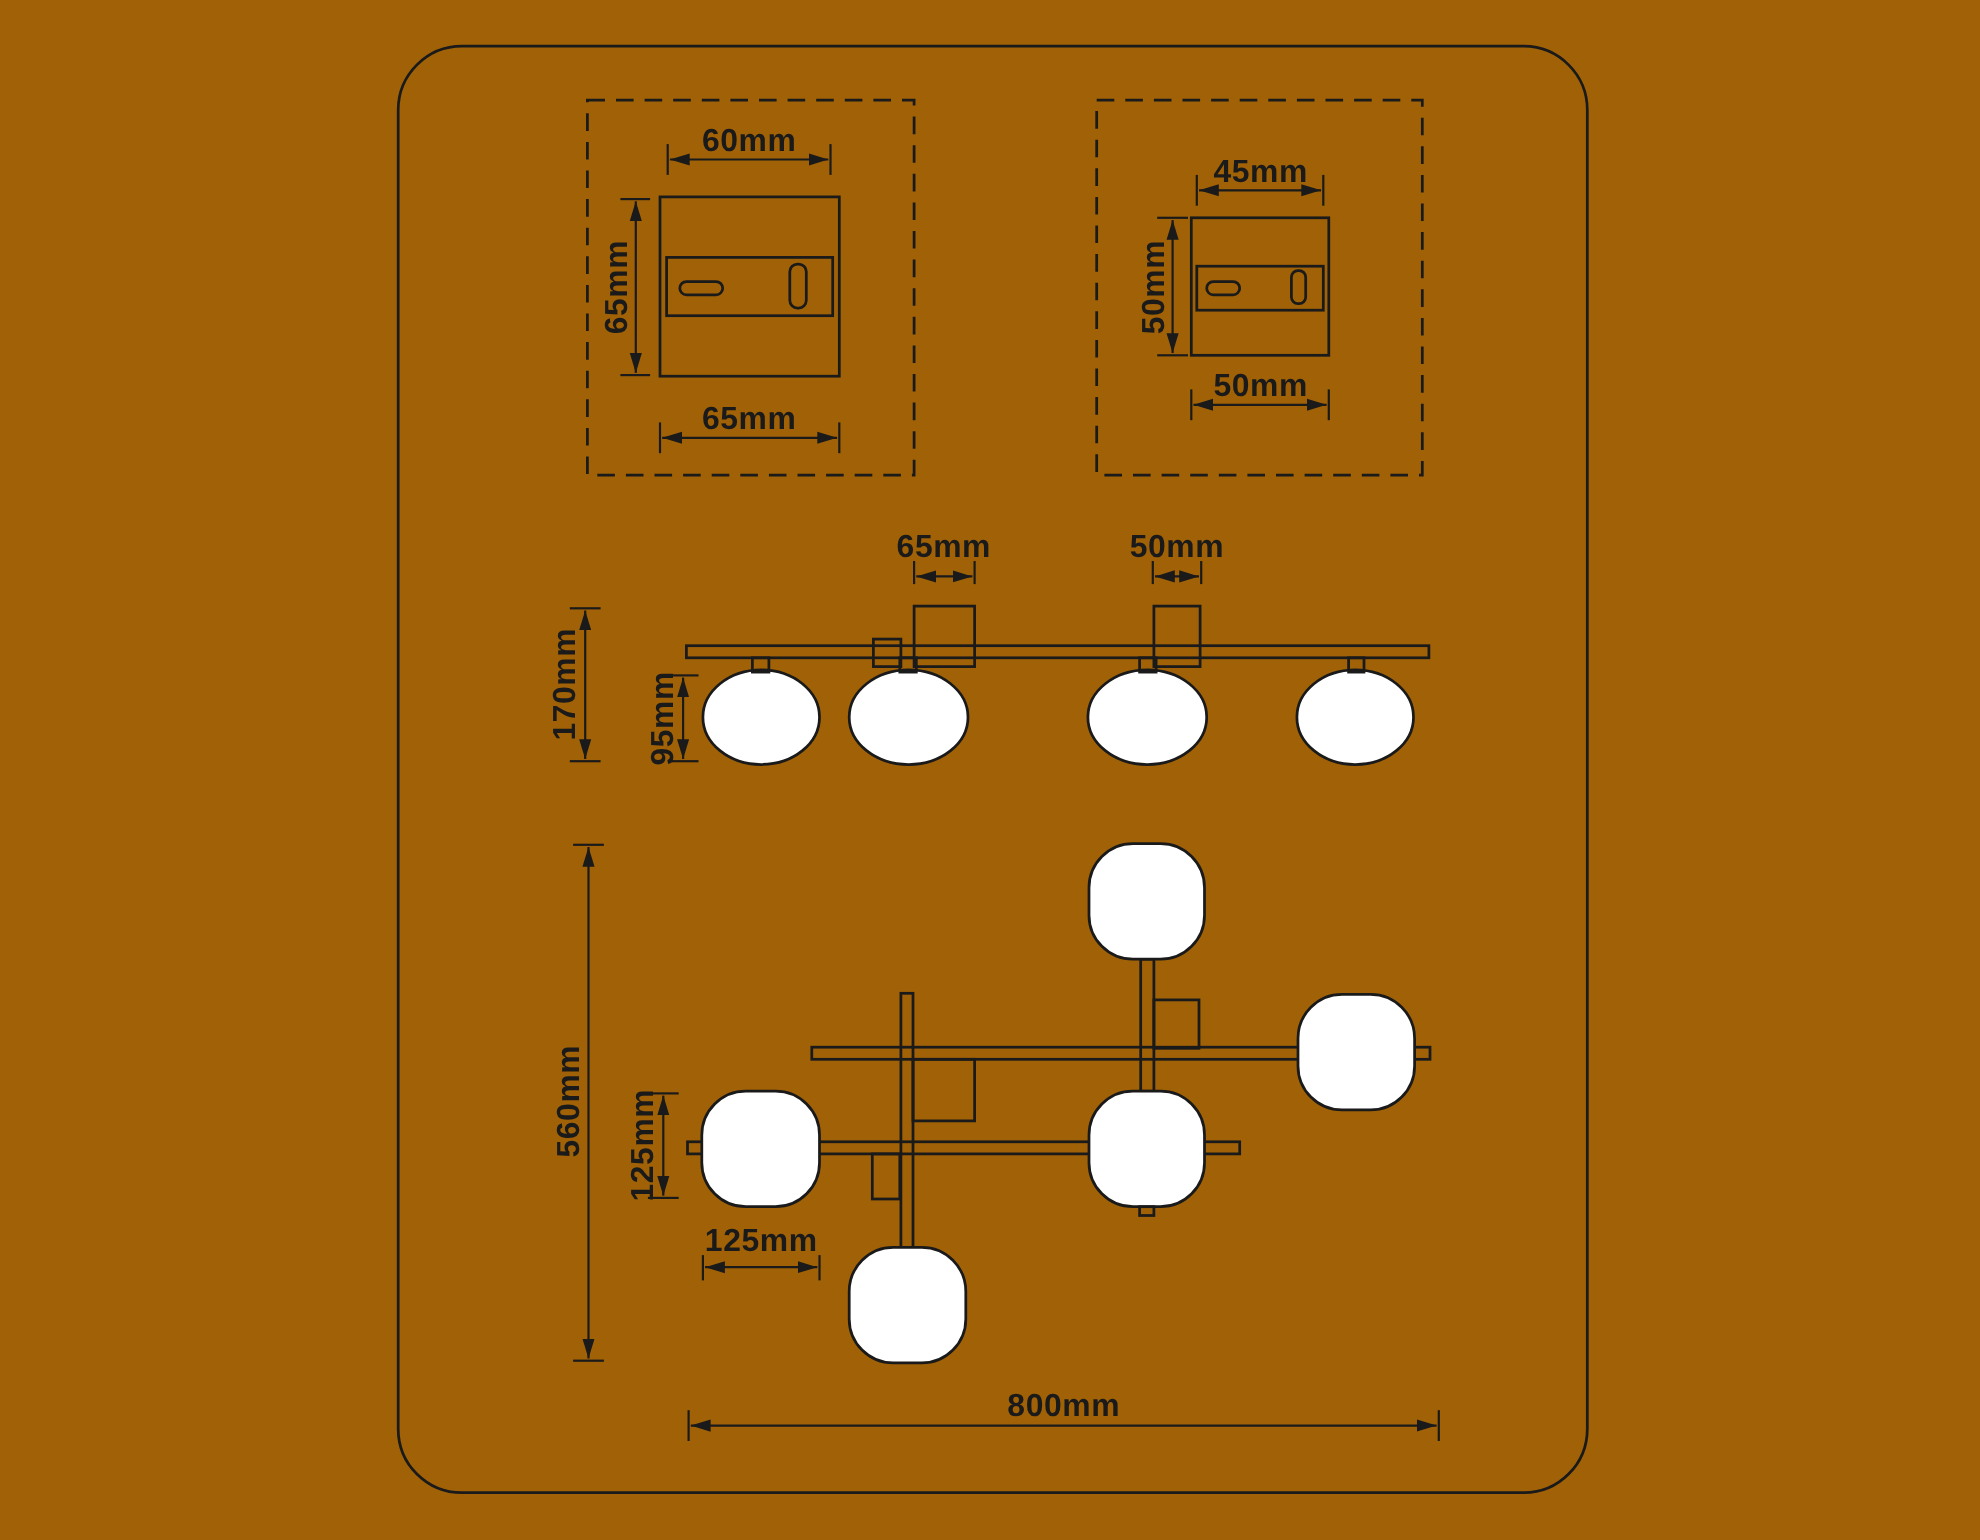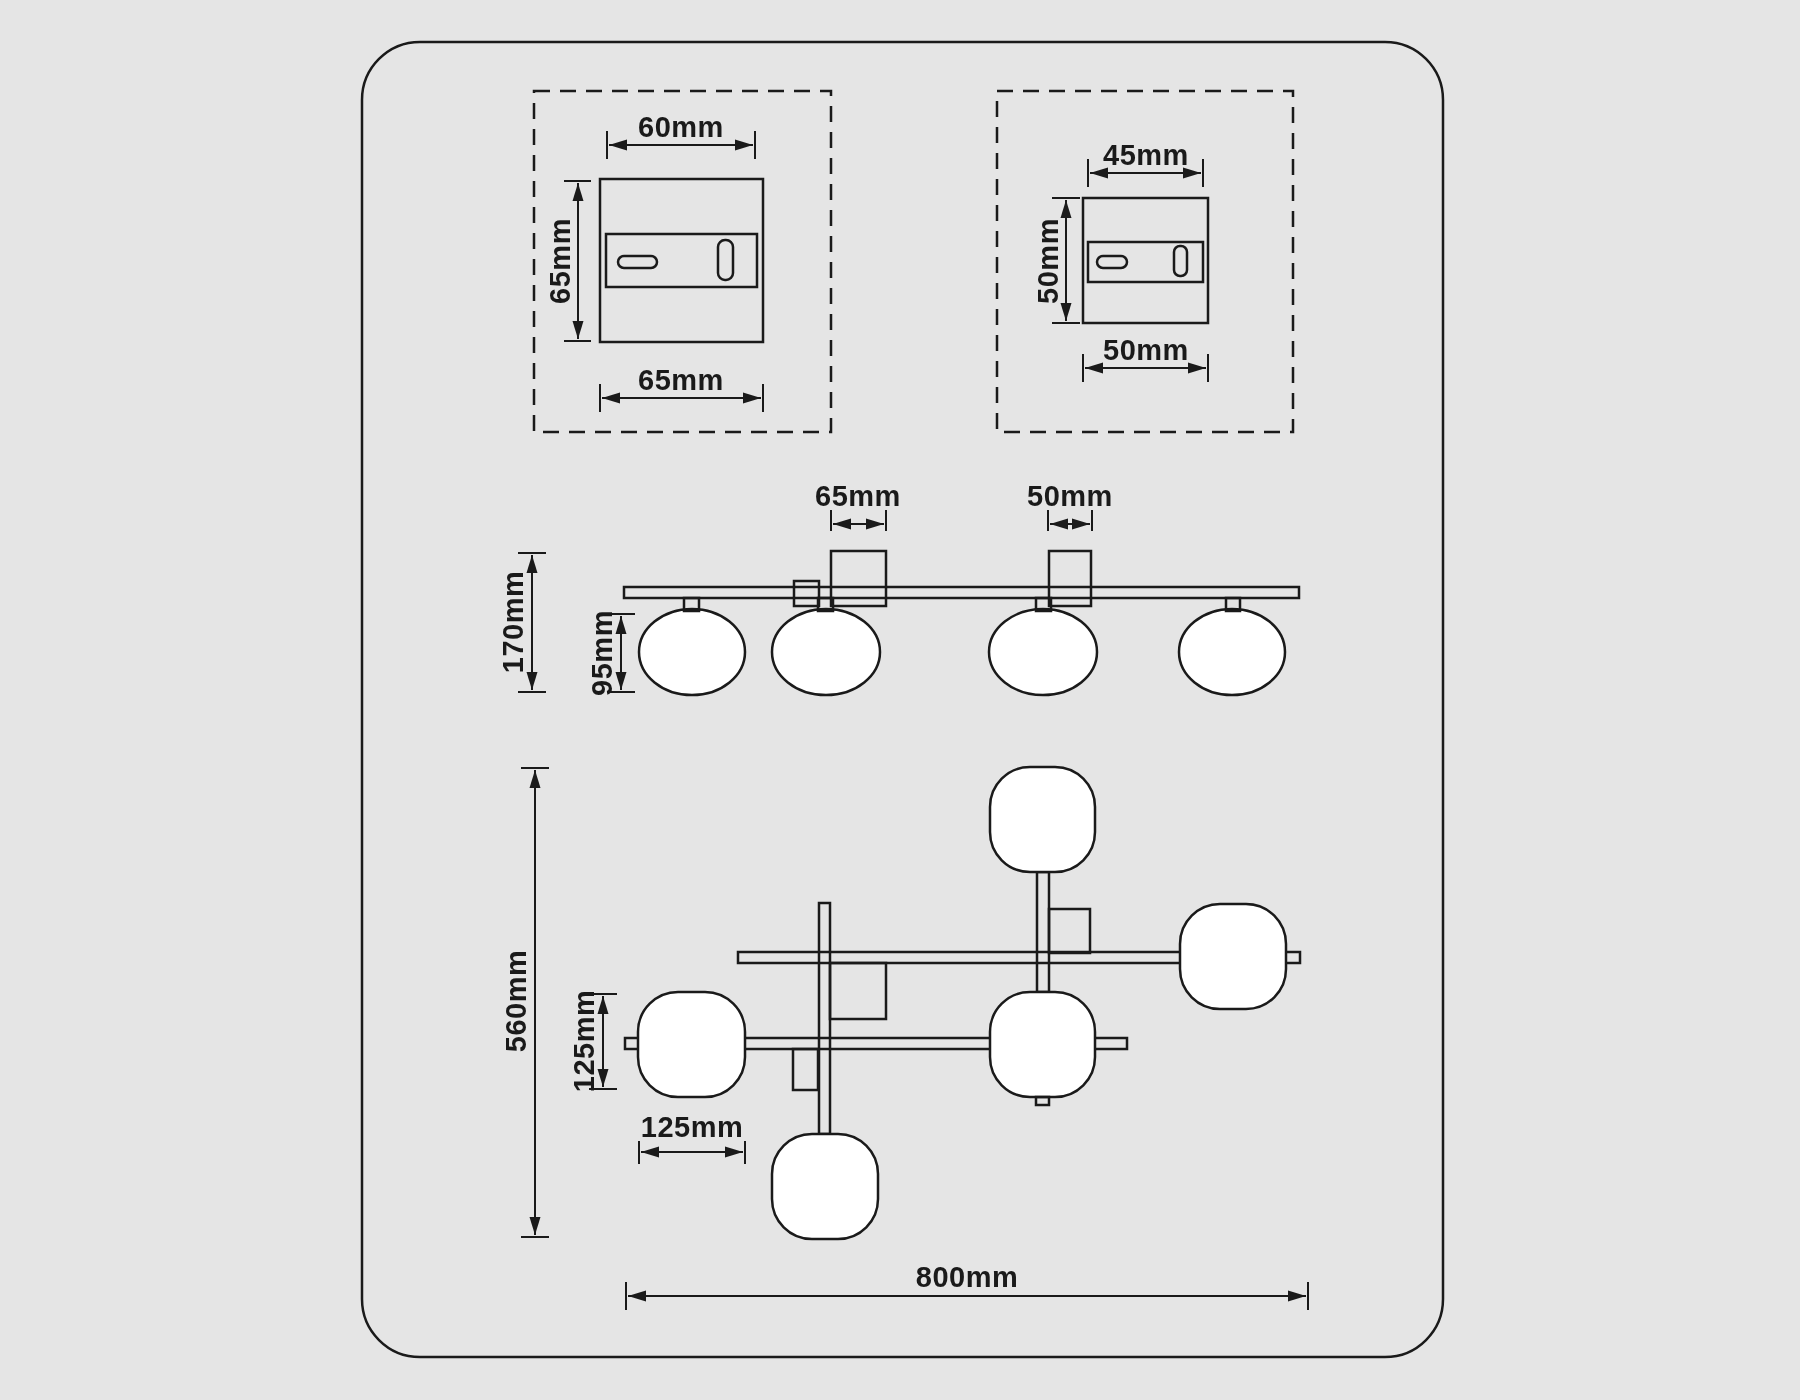--- a/index.html
+++ b/index.html
@@ -1,16 +1,16 @@
 <!DOCTYPE html>
 <html><head>
 <meta charset="utf-8">
 <style>
   html,body { margin:0; padding:0; background:#ffffff; }
-  #canvas { position:relative; width:1800px; height:1400px; background:#e5e5e5; overflow:hidden; }
+  #canvas { position:relative; width:1800px; height:1400px; background:#a16207; overflow:hidden; }
   svg { display:block; }
   .part   { stroke:#1a1a1a; stroke-width:2.5; fill:none; }
   .white  { fill:#ffffff; }
   .dashed { stroke-dasharray:16 10; }
   .dim    { stroke:#1a1a1a; stroke-width:2; fill:none; }
   .dim-label {
     font-family:"Liberation Sans", sans-serif;
     font-weight:bold; font-size:29px; fill:#1a1a1a;
     letter-spacing:0.5px; text-anchor:middle;
   }

